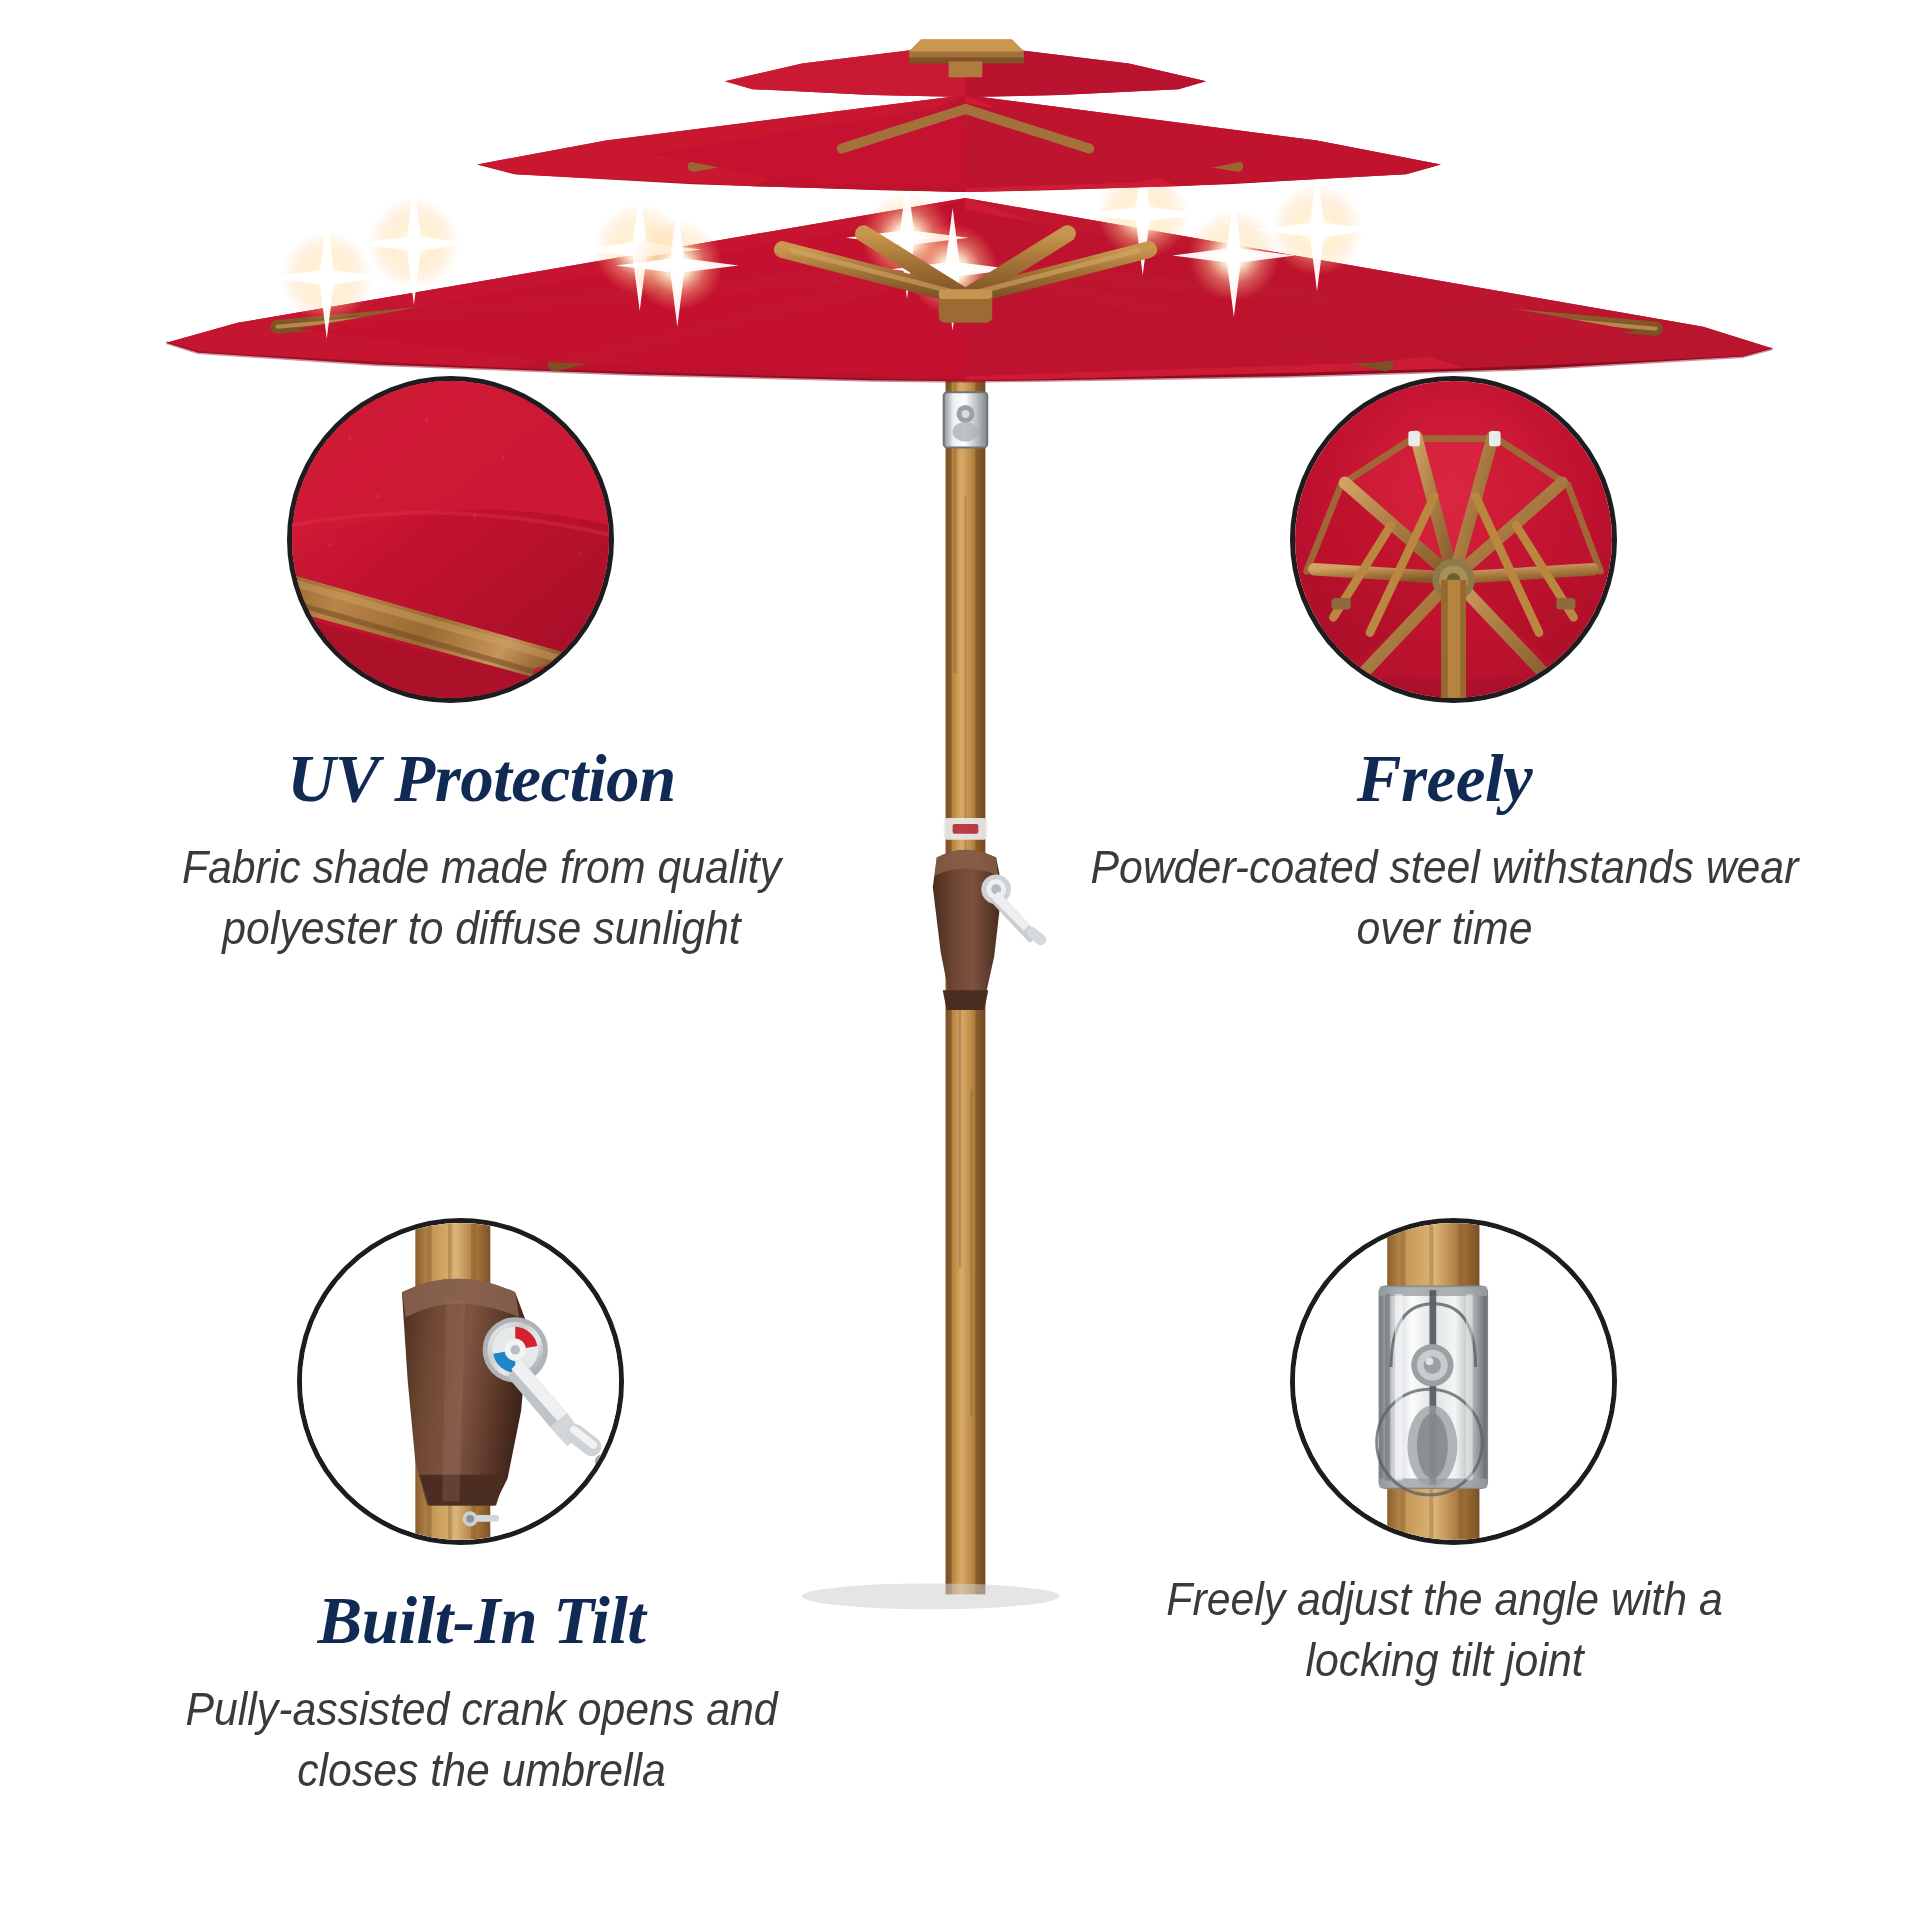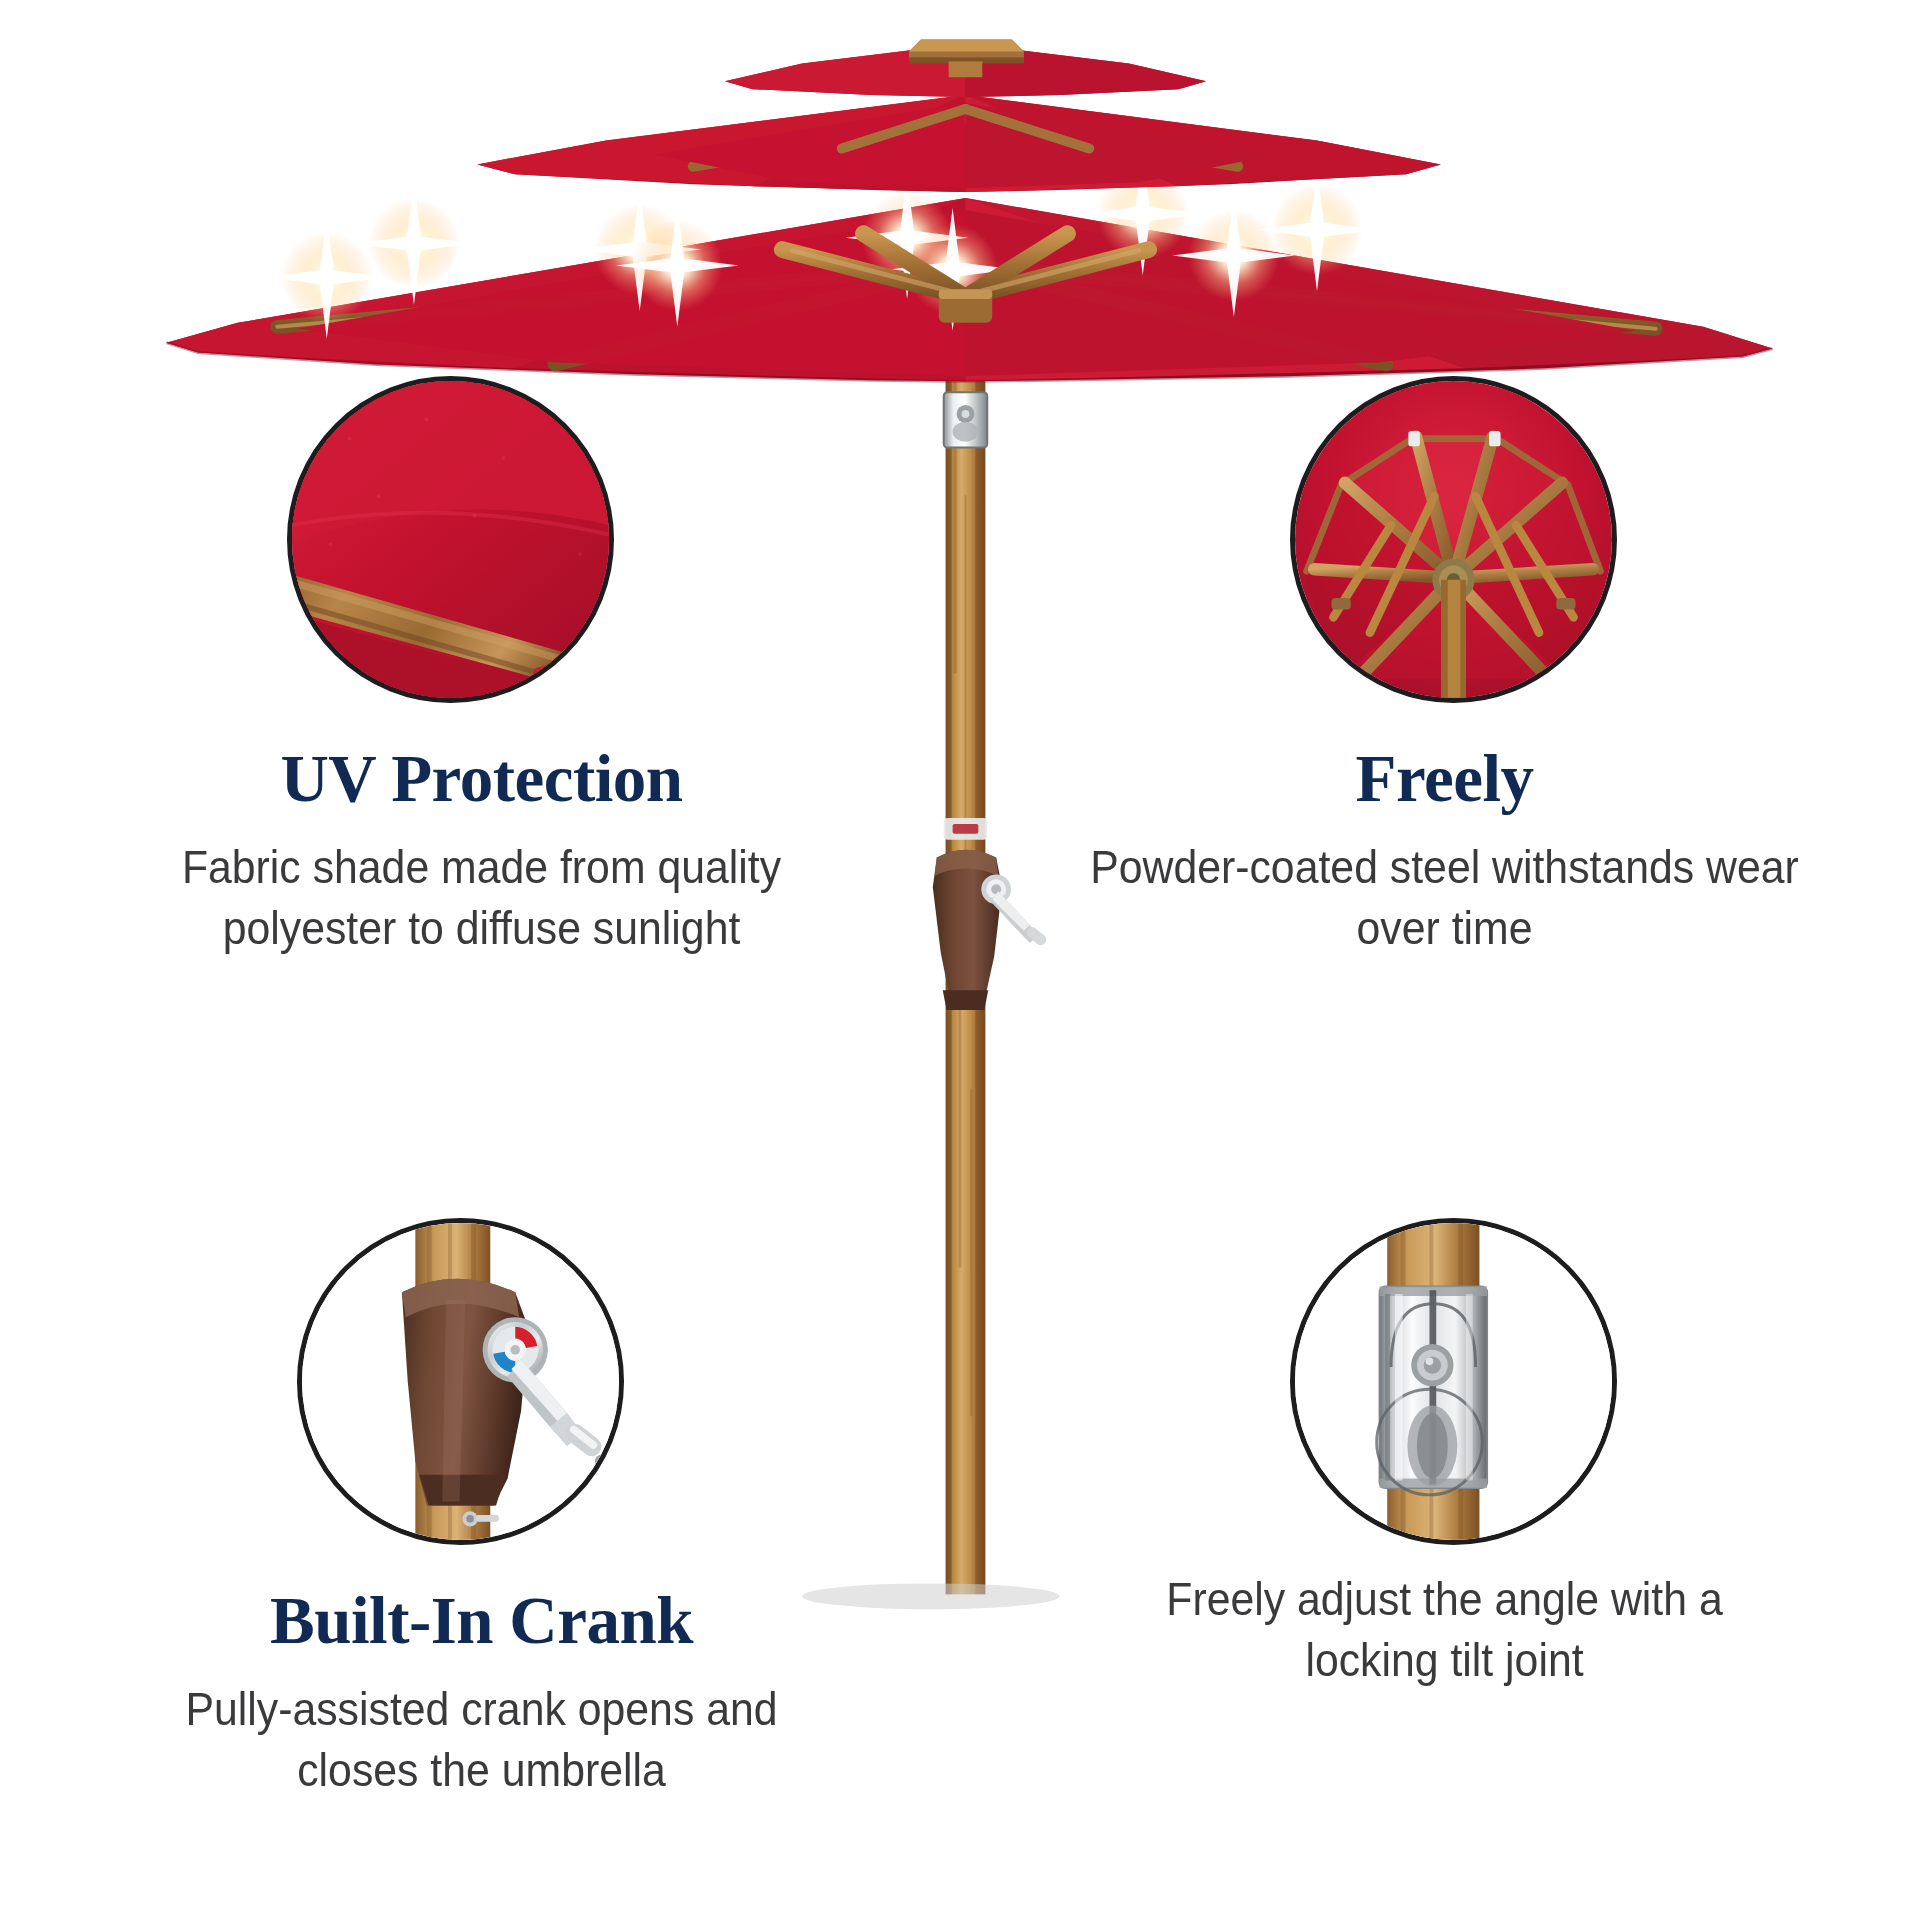--- a/index.html
+++ b/index.html
@@ -1,21 +1,21 @@
 <!DOCTYPE html>
 <html><head>
 <meta charset="utf-8">
 <title>Patio Umbrella Feature Infographic</title>
 <style>
   *{margin:0;padding:0;box-sizing:border-box;}
   html,body{width:1927px;height:1927px;background:#ffffff;overflow:hidden;}
   body{font-family:"Liberation Sans",sans-serif;position:relative;}
 
   
-  #stage{position:absolute;inset:0;width:1927px;height:1927px;background:#fff;}
+  #stage{position:absolute;inset:0;width:1927px;height:1927px;background:#fff;font-style:italic;}
 
   
   #hero{position:absolute;left:0;top:0;width:1927px;height:1624px;pointer-events:none;}
   #hero svg{display:block;width:1927px;height:1624px;}
 
   
   #features{position:absolute;left:0;top:0;width:1927px;height:1927px;}
   .feature{position:absolute;width:963px;}
   .f-tl{left:0;top:376px;}
   .f-tr{left:963px;top:376px;}
@@ -464,21 +464,21 @@
             </g>
 
             <g>
               <circle cx="175" cy="308" r="8" fill="#c9ced0"></circle>
               <circle cx="175" cy="308" r="4" fill="#8d9295"></circle>
               <rect x="181" y="304" width="24" height="7" rx="3" fill="#d3d7d9"></rect>
             </g>
           </svg>
         </div>
       </div>
-      <div class="f-title">Built-In Crank</div>
+      <div class="f-title">Built-In Tilt</div>
       <div class="f-body">Pully-assisted crank opens and closes the umbrella</div>
     </div>
 
     <div class="feature f-br">
       <div class="circle-wrap">
         <div class="detail-circle">
           <svg viewBox="0 0 330 330" xmlns="http://www.w3.org/2000/svg" aria-hidden="true">
             <defs>
               <linearGradient id="tPole" x1="0" y1="0" x2="1" y2="0">
                 <stop offset="0%" stop-color="#8d5f2e"></stop>

